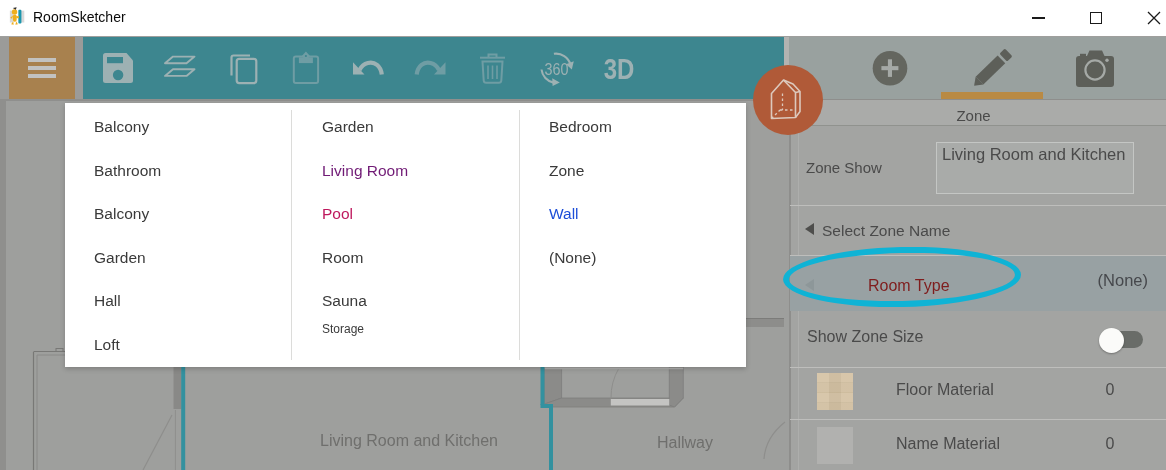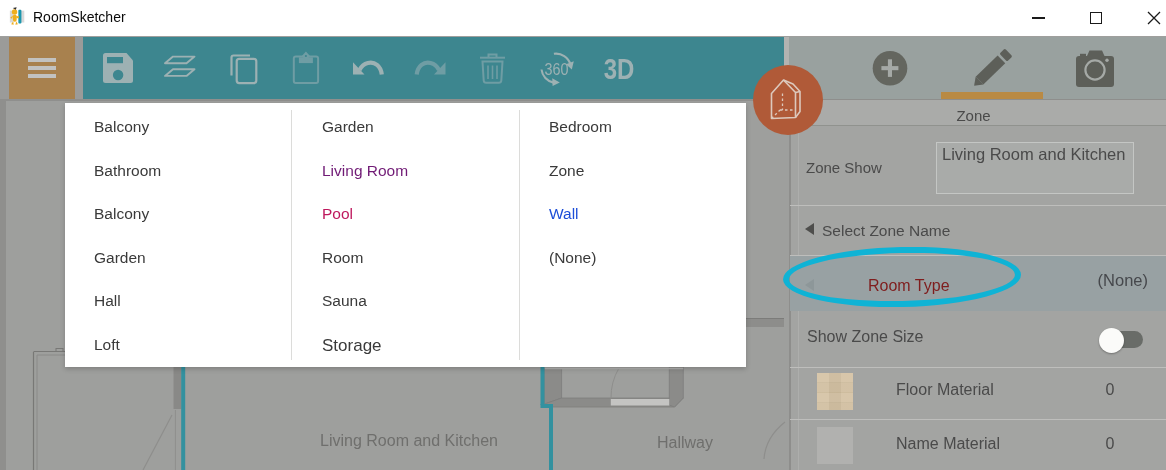--- a/index.html
+++ b/index.html
@@ -232,21 +232,21 @@
 <div class="abs" style="left:322px;top:118px;font-size:15.5px;color:#3a3a3a;">Garden</div>
 
 <div class="abs" style="left:322px;top:162px;font-size:15.5px;color:#701a75;">Living Room</div>
 
 <div class="abs" style="left:322px;top:205px;font-size:15.5px;color:#be185d;">Pool</div>
 
 <div class="abs" style="left:322px;top:249px;font-size:15.5px;color:#3a3a3a;text-align:right;">Room</div>
 
 <div class="abs" style="left:322px;top:292px;font-size:15.5px;color:#3a3a3a;">Sauna</div>
 
-<div class="abs" style="left:322px;top:336px;font-size:17px;color:#3a3a3a;">Storage</div>
+<div class="abs" style="left:322px;top:322px;font-size:12px;color:#3a3a3a;">Storage</div>
 
 <div class="abs" style="left:549px;top:118px;font-size:15.5px;color:#3a3a3a;">Bedroom</div>
 
 <div class="abs" style="left:549px;top:162px;font-size:15.5px;color:#3a3a3a;">Zone</div>
 
 <div class="abs" style="left:549px;top:205px;font-size:15.5px;color:#1d4ed8;">Wall</div>
 
 <div class="abs" style="left:549px;top:249px;font-size:15.5px;color:#3a3a3a;">(None)</div>
 
 <div class="abs" style="left:753px;top:65px;width:70px;height:70px;border-radius:50%;background:#b05a38;"></div>

